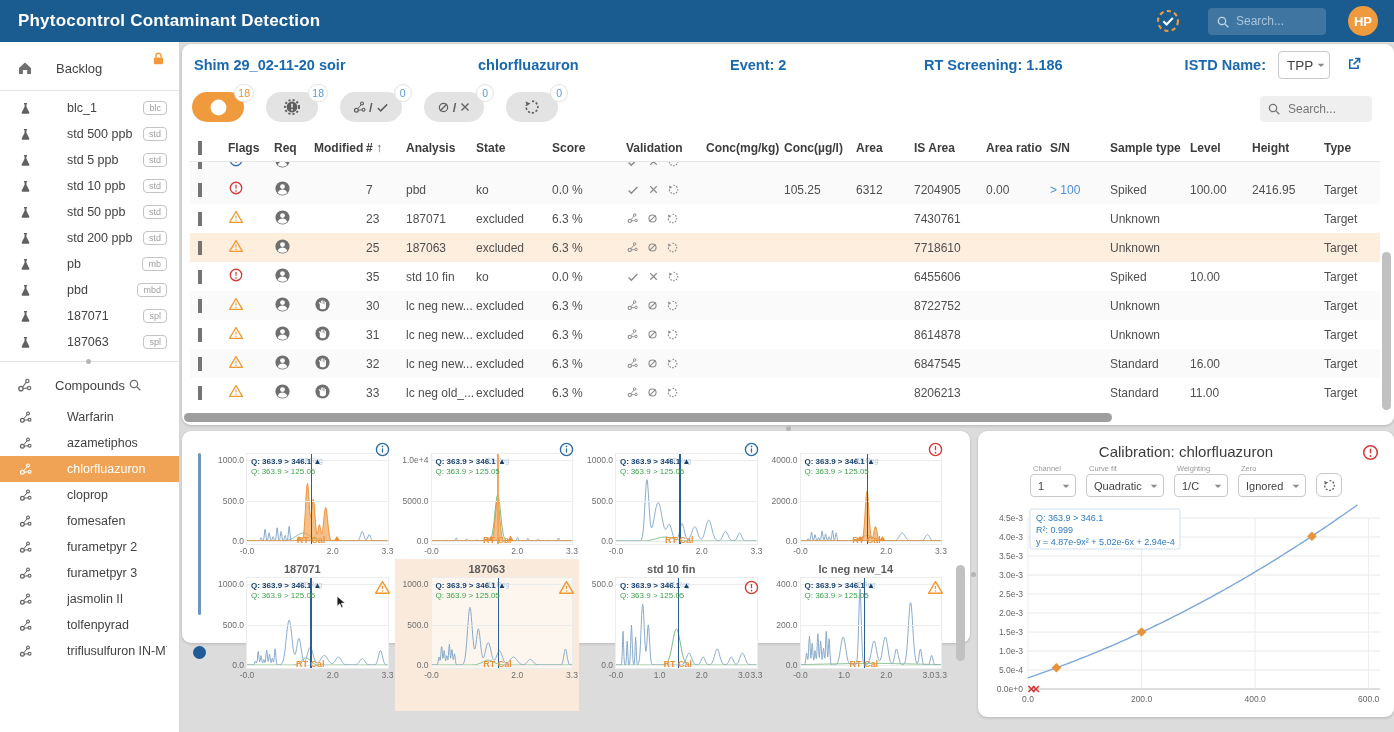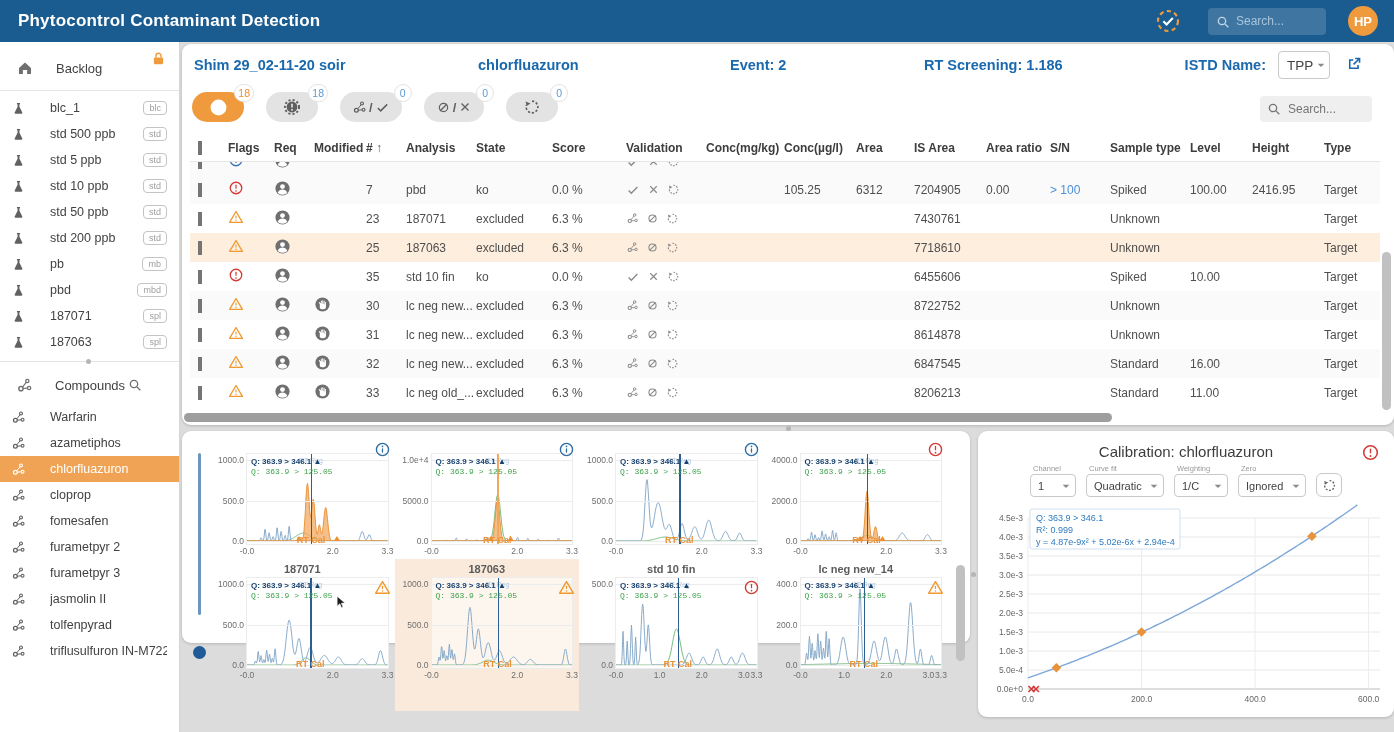--- a/index.html
+++ b/index.html
@@ -18,21 +18,21 @@
   .appbar-search-wrap .icon { position:absolute; left:7px; top:6px; color:#c2d6e6; }
   #avatar { width:30px; height:30px; border-radius:50%; background:#ef9b3d; color:#fff; font-size:13px; font-weight:bold; display:flex; align-items:center; justify-content:center; margin-right:16px; }
 
   
   #sidebar { position:absolute; left:0; top:42px; width:180px; bottom:0; background:#fff; border-right:1px solid #d5d5d5; z-index:20; font-size:13px; color:#424242; }
   .side-row { display:flex; align-items:center; height:36px; padding:0 10px 0 16px; cursor:pointer; position:relative; }
   .side-row .icon { color:#6f6f6f; margin-right:22px; }
   .side-head { display:flex; align-items:center; height:38px; padding:0 14px 0 16px; font-size:13px; }
   .side-head .icon { color:#6f6f6f; margin-right:22px; }
   .side-head .srch { margin-left:auto; color:#6f6f6f; }
-  .side-item { display:flex; align-items:center; height:26px; padding:0 12px 0 11px; cursor:pointer; }
+  .side-item { display:flex; align-items:center; height:26px; padding:0 12px 0 18px; cursor:pointer;gap:10px; }
   .side-item .icon { color:#616161; margin-right:24px; }
   .side-item .lbl { flex:1; font-size:12.5px; white-space:nowrap; overflow:hidden; }
   .side-item .tag { font-size:9px; color:#9e9e9e; border:1px solid #c4c4c4; border-radius:4px; padding:1px 5px; }
   .side-item.selected { background:#f0a355; }
   .side-item.selected .lbl, .side-item.selected .icon { color:#fff; }
   .side-div { border-top:1px solid #e4e4e4; margin:4px 0; position:relative; }
   .side-div .knob, .split-dot { position:absolute; width:5px; height:5px; border-radius:50%; background:#b5b5b5; }
   .side-div .knob { left:86px; top:-3px; }
   #side-lock { position:absolute; right:12px; top:8px; color:#ef9b3d; }
 
@@ -86,21 +86,21 @@
   .tile { position:relative; padding:2px 6px 0 6px; cursor:pointer; }
   .tile.hl { background:#faeadb; }
   .tile .ptitle { text-align:center; font-size:11px; color:#5c5c5c; font-weight:bold; height:16px; line-height:16px; }
   .plot-wrap { position:relative; margin-left:30px; height:92px; border:1px solid #ececec; background:#fff; }
   .tile.hl .plot-wrap { background:#fdf6ee; }
   .ylab { position:absolute; right:100%; padding-right:3px; font-size:8.5px; color:#6e6e6e; transform:translateY(-50%); white-space:nowrap; }
   .xlab { position:absolute; top:100%; margin-top:2px; font-size:8.5px; color:#6e6e6e; transform:translateX(-50%); white-space:nowrap; }
   .gline { position:absolute; left:0; right:0; height:1px; background:#ececec; }
   .legend { position:absolute; left:4px; top:3px; font-size:8px; line-height:10px; z-index:3; white-space:nowrap; }
   .legend .l1 { color:#17416f; font-weight:bold; }
-  .legend .l2 { color:#3da24b;font-family:Liberation Mono, monospace; }
+  .legend .l2 { color:#3da24b; }
   .pstatus { position:absolute; right:4px; top:4px; z-index:4; cursor:pointer; }
   .pstatus.info { color:#2d6da3; } .pstatus.warning { color:#f1992e; } .pstatus.error { color:#d43a36; }
   .rtline { position:absolute; top:0; bottom:0; width:1.5px; background:#2c5f8f; z-index:2; }
   .rtline.orange { background:#f2a85c; }
   .rt-top { position:absolute; top:3px; transform:translateX(-50%); font-size:7px; color:#b3c9de; z-index:1; }
   .rt-cal { position:absolute; bottom:-1px; transform:translateX(-50%); font-size:9px; font-weight:bold; color:#e8923a; z-index:3; background:transparent; }
   #vscroll-chromo { position:absolute; right:5px; top:134px; width:9px; height:96px; border-radius:5px; background:#c1c1c1; cursor:pointer; }
   #cursor-arrow { position:absolute; left:152px; top:164px; z-index:9; pointer-events:none; }
 
   

